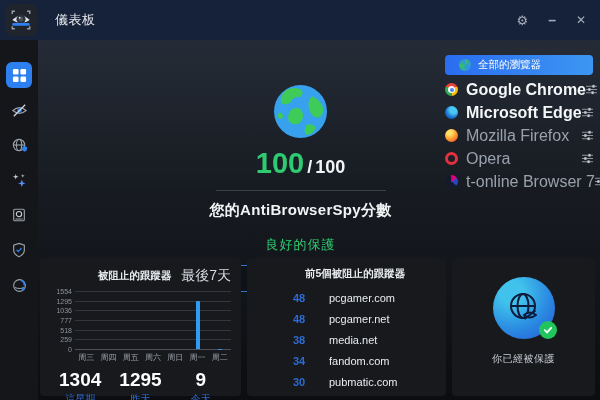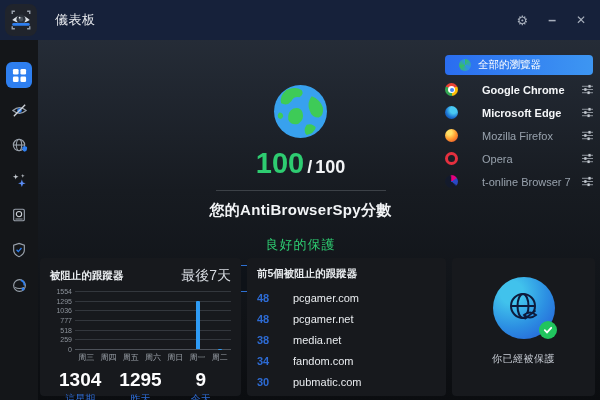--- a/index.html
+++ b/index.html
@@ -44,59 +44,59 @@
 
   
   .browser-list{position:absolute;top:15px;right:7px;width:148px;}
   .all-pill{height:20px;border-radius:4px;background:linear-gradient(90deg,#2a6df0,#3d96f2);
     display:flex;align-items:center;padding:0 7px;margin-bottom:5px;cursor:pointer;}
   .all-pill .g-icon{width:12px;height:12px;border-radius:50%;
     background:conic-gradient(#35c060,#2f8ff0,#35c060 70%,#2f8ff0);flex:none;}
   .all-pill span{color:#fff;font-size:10.5px;margin-left:7px;white-space:nowrap;}
   .browser-row{display:flex;align-items:center;height:19px;margin-bottom:4px;cursor:pointer;}
   .b-icon{width:13px;height:13px;border-radius:50%;flex:none;position:relative;}
-  .b-name{font-size:11px;margin-left:24px;color:#98a2ad;white-space:nowrap;}
+  .b-name{font-size:16px;margin-left:8px;color:#98a2ad;white-space:nowrap;}
   .browser-row.bright .b-name{color:#f4f6f8;font-weight:bold;}
   .slider-icon{margin-left:auto;flex:none;}
   .icon-chrome{background:conic-gradient(from -60deg,#ea4335 0 120deg,#fbbc05 120deg 240deg,#34a853 240deg 360deg);}
   .icon-chrome::before{content:"";position:absolute;inset:3px;border-radius:50%;background:#fff;}
   .icon-chrome::after{content:"";position:absolute;inset:4.5px;border-radius:50%;background:#4285f4;}
   .icon-edge{background:radial-gradient(circle at 65% 30%,#49c9f2 0 28%,#1b6fd0 62%,#0c3f8e 100%);}
   .icon-firefox{background:radial-gradient(circle at 35% 28%,#ffe066 0 18%,#ff9a2e 52%,#e23f2b 100%);}
   .icon-opera{box-sizing:border-box;border:3px solid #e5303f;background:transparent;}
   .icon-tonline{background:conic-gradient(from 220deg,#131a2b 0 35%,#e6007e 40% 52%,#2a48c4 57% 72%,#131a2b 78%);}
 
   
   .panel{position:absolute;top:218px;height:138px;background:#17191d;border-radius:4px;
     box-sizing:border-box;padding:9px 10px;}
   .panel-chart{left:2px;width:201px;}
   .panel-top5{left:209px;width:199px;}
   .panel-stealth{left:414px;width:143px;}
-  .panel-head{display:flex;align-items:center;justify-content:space-between;}
+  .panel-head{display:flex;align-items:center;justify-content:space-between;margin-left:48px;}
   .panel-title{color:#e9ecef;font-size:10.5px;font-weight:bold;}
   .panel-period{color:#d6dae0;font-size:14px;}
 
   
   .chart-body{display:flex;margin-top:6px;height:58px;}
   .y-axis{position:relative;width:25px;flex:none;height:100%;}
   .ytick{position:absolute;right:3px;transform:translateY(-50%);
     color:#8d939b;font-size:7px;line-height:1;}
   .plot{position:relative;flex:1;height:100%;}
   .gridline{position:absolute;left:0;right:0;height:1px;background:#33373d;}
   .gridline.baseline{background:#4d525a;}
   .bar{position:absolute;bottom:0;width:4px;border-radius:1px 1px 0 0;}
   .x-axis{display:flex;margin-left:25px;margin-top:3px;}
   .x-axis span{flex:1;text-align:center;color:#9aa0a8;font-size:8px;}
   .chart-summary{display:flex;margin-top:7px;}
   .sum-cell{flex:1;text-align:center;}
   .sum-val{color:#fdfdfe;font-size:19px;font-weight:bold;line-height:1;}
   .sum-label{color:#2d6bd4;font-size:10px;margin-top:3px;}
 
   
-  .top5-list{margin-top:11px;}
+  .top5-list{margin-top:11px;margin-left:36px;}
   .top5-row{display:flex;align-items:center;margin-bottom:9px;}
   .t5-count{width:22px;text-align:left;color:#2d6bd4;font-size:11px;font-weight:bold;}
   .t5-domain{color:#e9ecef;font-size:11px;margin-left:14px;}
 
   
   .help-badge{width:13px;height:13px;border:1.5px solid #2e7ff0;border-radius:50%;
     color:#2e7ff0;font-size:9px;font-weight:bold;display:flex;align-items:center;
     justify-content:center;cursor:pointer;}
   .stealth-icon-wrap{position:relative;width:62px;height:62px;margin:10px auto 0;}
   .stealth-circle{width:62px;height:62px;border-radius:50%;

